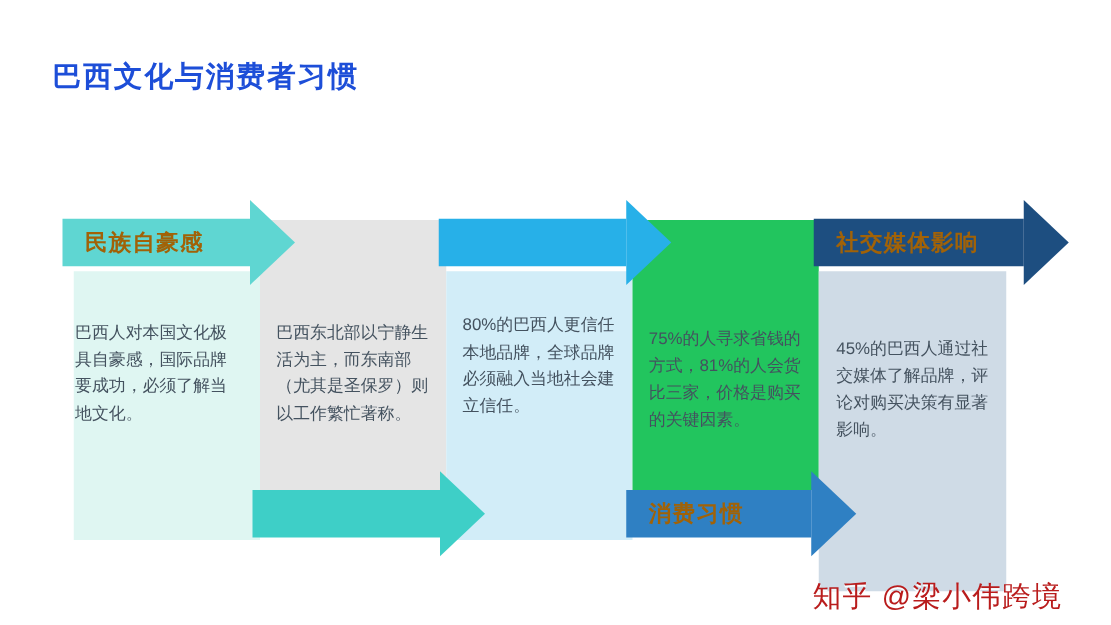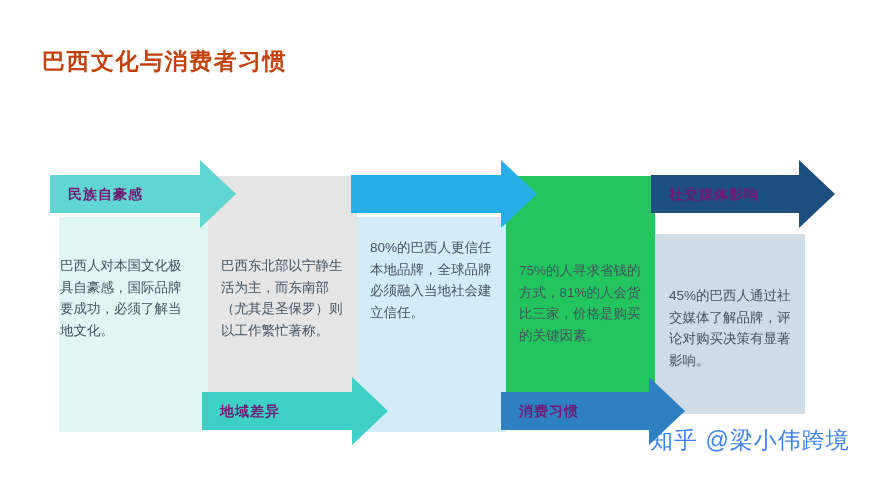--- a/index.html
+++ b/index.html
@@ -13,86 +13,86 @@
     background:#ffffff;
     overflow:hidden;
   }
   .title{
     position:absolute;
     left:42px;top:46px;
     margin:0;
     font-size:23px;
     font-weight:600;
     letter-spacing:1.5px;
-    color:#c2410c;
+    color:#1d4ed8;
   }
   
   .col{
     position:absolute;
     box-sizing:border-box;
   }
   .col-1{left:59px;  top:217px; width:149px; height:215px;}
   .col-2{left:208px; top:176px; width:149px; height:216px;}
   .col-3{left:357px; top:217px; width:149px; height:215px;}
   .col-4{left:506px; top:176px; width:149px; height:216px;}
-  .col-5{left:655px; top:234px; width:150px; height:180px;}
+  .col-5{left:655px; top:217px; width:150px; height:256px;}
   .col p{
     margin:0;
     font-size:13.5px;
     line-height:21.5px;
     color:#44525f;
     white-space:pre-line;
   }
   .col-1 p{padding:38px 10px 0 1px;}
   .col-2 p{padding:79px 10px 0 13px;}
-  .col-3 p{padding:20px 10px 0 13px;}
+  .col-3 p{padding:32px 10px 0 13px;}
   .col-4 p{padding:84px 10px 0 13px;}
   .col-5 p{padding:51px 10px 0 14px;}
   
   .arrow{
     position:absolute;
     height:38px;
     z-index:2;
   }
   .arrow-1{left:50px;  top:175px; width:150px;}
   .arrow-2{left:202px; top:392px; width:150px;}
   .arrow-3{left:351px; top:175px; width:150px;}
   .arrow-4{left:501px; top:392px; width:148px;}
-  .arrow-5{left:651px; top:175px; width:148px;}
+  .arrow-5{left:651px; top:175px; width:148px;padding-left:20px;}
   .arrow .body{
     position:absolute;
     left:0;top:0;right:0;bottom:0;
   }
   .arrow .head{
     position:absolute;
     left:100%;top:-15px;
     width:0;height:0;
     border-top:34px solid transparent;
     border-bottom:34px solid transparent;
     border-left:36px solid #000;
   }
   .arrow .label{
     position:absolute;
     left:18px;top:0;
     height:38px;
     line-height:38px;
-    color:#701a75;
-    font-size:14px;
+    color:#a16207;
+    font-size:18px;
     font-weight:bold;
     letter-spacing:1px;
     white-space:nowrap;
     z-index:3;
   }
   
   .watermark{
     position:absolute;
-    left:650px;top:425px;
+    left:650px;top:462px;
     font-size:23px;
     letter-spacing:1px;
-    color:#3b82f6;
+    color:#b91c1c;
     text-shadow:0 1px 0 rgba(255,255,255,.9);
     white-space:nowrap;
   }
 </style>
 </head>
 <body>
 
 <div class="canvas">
 
   <h1 class="title">巴西文化与消费者习惯</h1>
@@ -132,21 +132,20 @@
 
     <div class="arrow arrow-1">
       <div class="body" style="background: rgb(95, 214, 210);"></div>
       <div class="head" style="border-left-color: rgb(95, 214, 210);"></div>
       <span class="label">民族自豪感</span>
     </div>
 
     <div class="arrow arrow-2">
       <div class="body" style="background: rgb(62, 207, 199);"></div>
       <div class="head" style="border-left-color: rgb(62, 207, 199);"></div>
-      <span class="label">地域差异</span>
     </div>
 
     <div class="arrow arrow-3">
       <div class="body" style="background: rgb(39, 176, 232);"></div>
       <div class="head" style="border-left-color: rgb(39, 176, 232);"></div>
     </div>
 
     <div class="arrow arrow-4">
       <div class="body" style="background: rgb(47, 128, 195);"></div>
       <div class="head" style="border-left-color: rgb(47, 128, 195);"></div>

